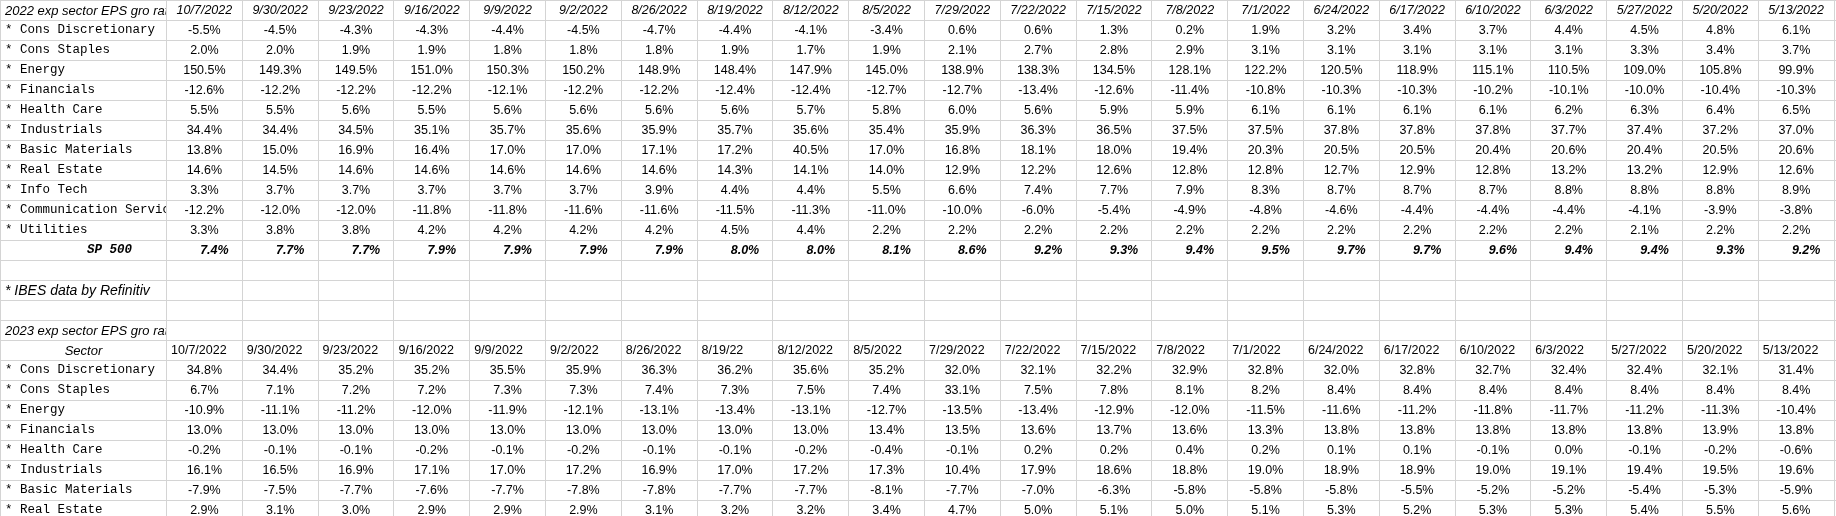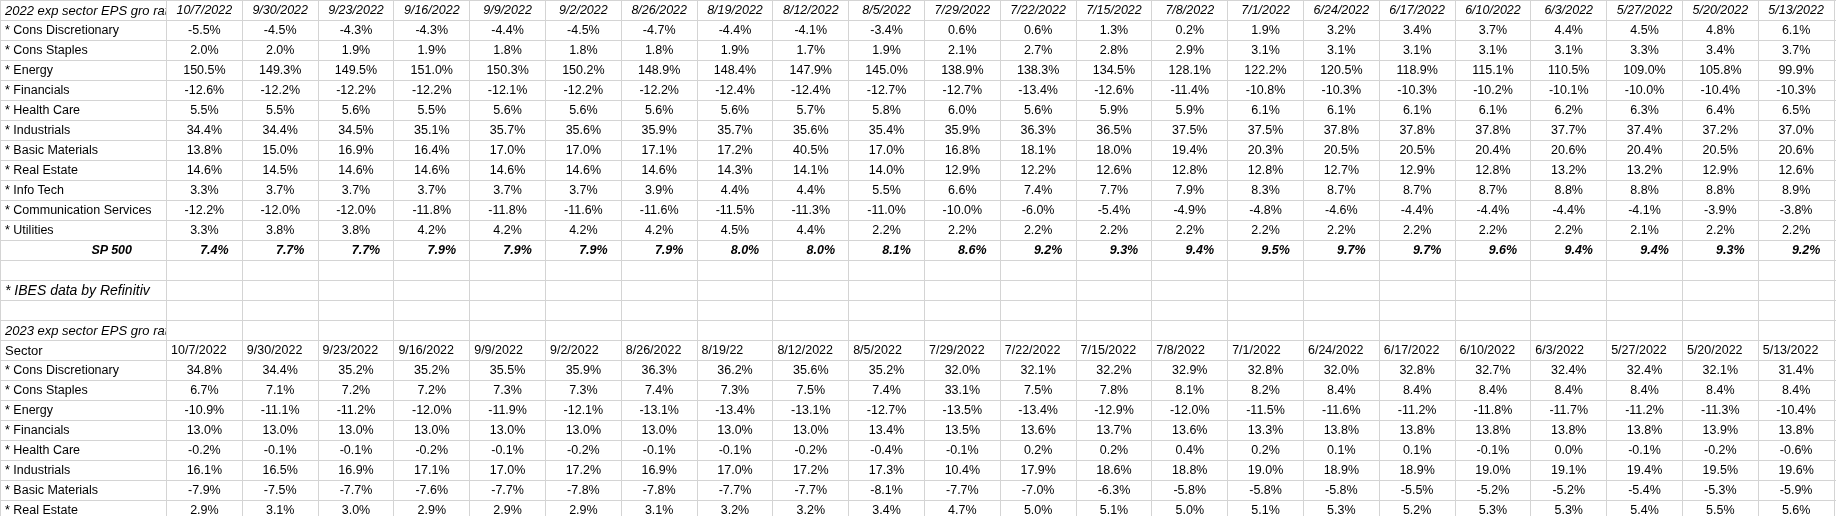--- a/index.html
+++ b/index.html
@@ -33,40 +33,42 @@
     font-weight: normal;
     background: #ffffff;
   }
   
   col.c-label { width: 166px; }
   col.c-data  { width: 75.8px; }
 
   td.label {
     text-align: left;
     padding-left: 1px;
+    font-family: Liberation Mono, monospace;
   }
   td.num {
     text-align: center;
   }
   th.hdr {
     text-align: center;
     font-weight: bold;
     font-style: italic;
     font-size: 12.5px;
   }
   th.title {
     text-align: left;
     font-weight: bold;
     font-style: italic;
     font-size: 13px;
     padding-left: 1px;
   }
   td.sector-hdr {
-    text-align: left;
+    text-align: center;
     font-weight: bold;
+    font-style: italic;
     font-size: 13px;
   }
   tr.total td {
     font-weight: bold;
     font-style: italic;
     padding-left: 24px;
   }
   tr.total td.label {
     text-align: right;
     padding-right: 34px;

